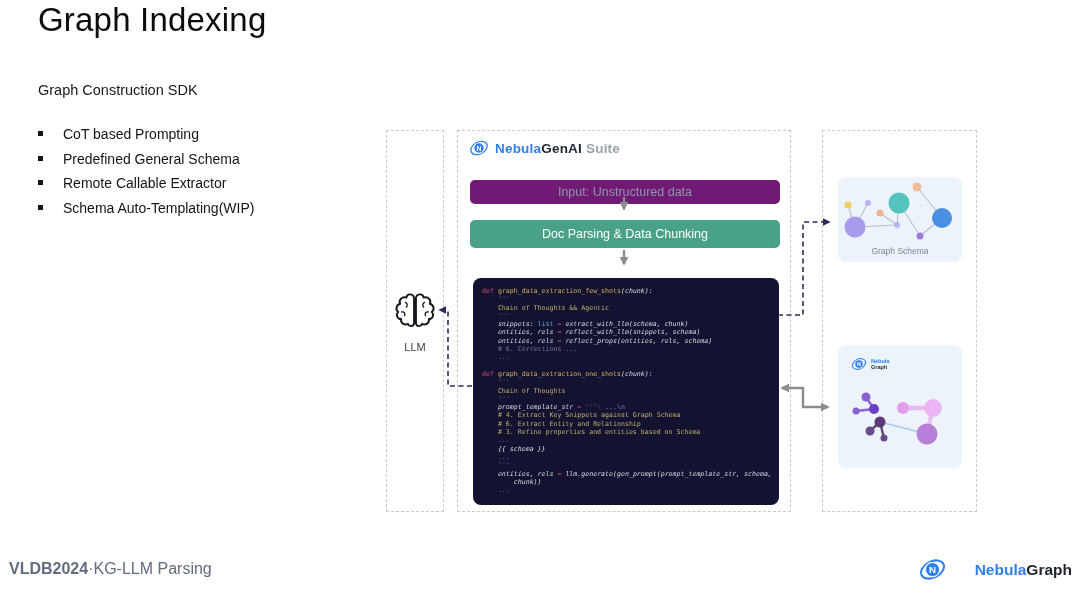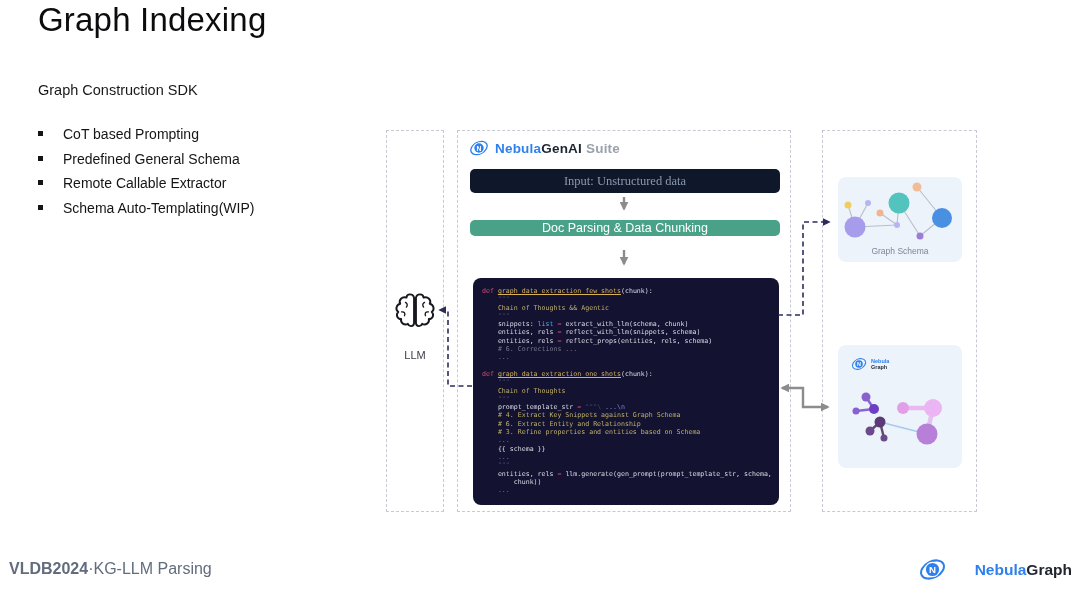--- a/index.html
+++ b/index.html
@@ -18,30 +18,30 @@
   .panel{position:absolute;border:1px dashed #c7cad2;background:#ffffff;box-sizing:border-box;padding-left:11px;}
   #llm-box{left:386px;top:130px;width:58px;height:382px;}
   #suite-panel{left:457px;top:130px;width:334px;height:382px;}
   #store-panel{left:822px;top:130px;width:155px;height:382px;}
   
   .suite-header{position:absolute;left:11px;top:7px;display:flex;align-items:center;gap:6px;}
   .suite-header .brand{font-size:13.5px;font-weight:bold;letter-spacing:.2px;}
   .brand .b1{color:#2f80ed;} .brand .b2{color:#1d2532;} .brand .b3{color:#9aa2ae;margin-left:4px;}
   .flow-box{position:absolute;left:12px;width:310px;height:24px;border-radius:5px;
     display:flex;align-items:center;justify-content:center;font-size:12.5px;}
-  #input-box{top:38px;background:#0f172a;color:#8a98af;font-family:Liberation Serif, serif;}
-  #parse-box{top:89px;height:16px;background:#49a287;color:#ffffff;}
+  #input-box{top:49px;background:#701a75;color:#8a98af;}
+  #parse-box{top:89px;height:28px;background:#49a287;color:#ffffff;}
   #code-card{position:absolute;left:15px;top:147px;width:306px;height:227px;background:#131230;
     border-radius:8px;box-sizing:border-box;padding:9px 4px 8px 9px;overflow:hidden;}
   .cl{font-family:"DejaVu Sans Mono",monospace;font-size:6.6px;line-height:8.3px;white-space:pre;color:#dcdce8;}
-  .tk-k{color:#d14d72;} .tk-f{color:#d7b257;text-decoration:underline;} .tk-p{color:#dcdce8;} .tk-q{color:#45456e;}
+  .tk-k{color:#d14d72;} .tk-f{color:#d7b257;} .tk-p{color:#dcdce8;font-style:italic;} .tk-q{color:#45456e;}
   .tk-s{color:#bfb168;} .tk-c{color:#76768e;} .tk-b{color:#58a6e0;} .tk-o{color:#d6437c;} .tk-e{color:#7b87d8;}
   
   #brain-wrap{position:absolute;left:50%;top:158px;transform:translateX(-50%);width:48px;text-align:center;}
-  #llm-label{font-size:11px;color:#3c3d4a;margin-top:18px;}
+  #llm-label{font-size:11px;color:#3c3d4a;margin-top:10px;}
   
   .store-card{position:absolute;left:15px;width:124px;background:#edf3fb;border-radius:8px;box-sizing:border-box;}
   #schema-card{top:46px;height:85px;}
   #schema-card .card-label{position:absolute;left:0;right:0;bottom:6px;text-align:center;font-size:8.5px;color:#7c8699;}
   #nebula-card{top:214px;height:123px;}
   .mini-logo{position:absolute;left:13px;top:11px;display:flex;align-items:center;gap:4px;}
   .mini-logo .t{font-size:5.5px;font-weight:bold;line-height:6.5px;}
   .mini-logo .t .l1{color:#2f80ed;display:block;} .mini-logo .t .l2{color:#1d2532;display:block;}
   
   #footer-left{position:absolute;left:9px;top:560px;font-size:16px;color:#626c7d;}

